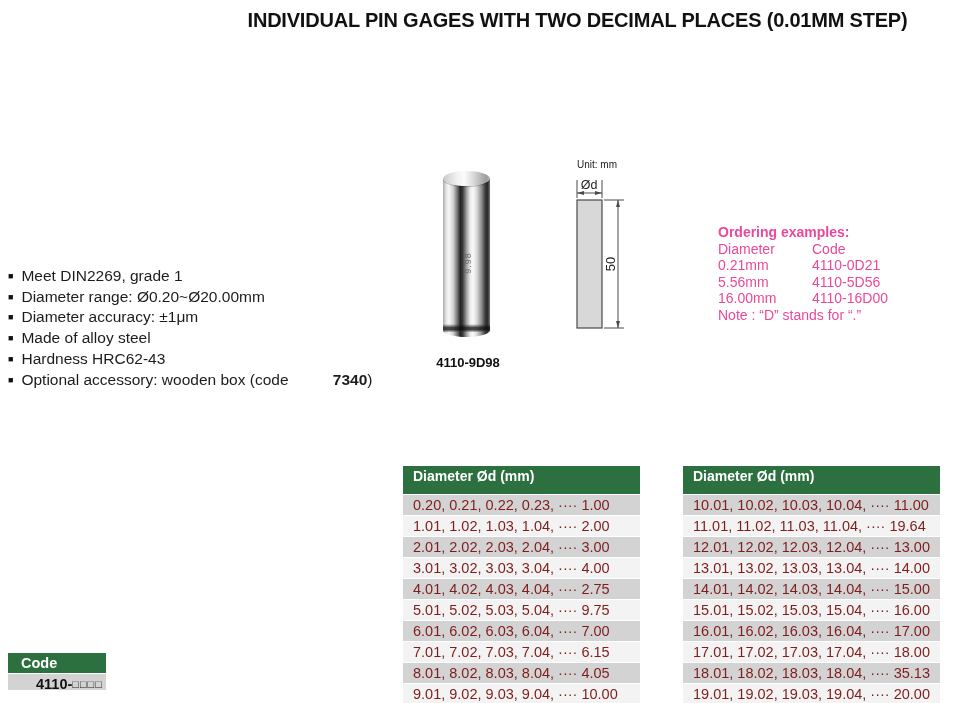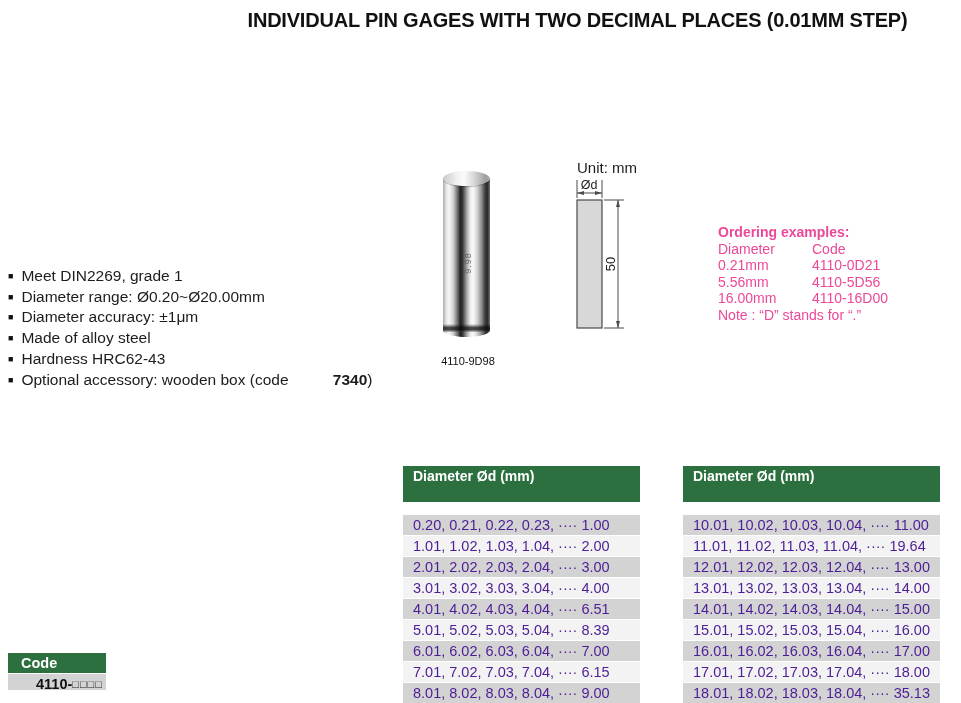--- a/index.html
+++ b/index.html
@@ -34,39 +34,39 @@
     position:absolute;left:0;top:-7px;width:47px;height:15px;border-radius:50%;
     background:linear-gradient(90deg,#c9c9c9 0%,#f2f2f2 30%,#fbfbfb 45%,#d9d9d9 65%,#9c9c9c 92%,#b5b5b5 100%);
     box-shadow:0 1px 1px rgba(0,0,0,.25);
   }
   .pin-engraving{
     position:absolute;left:14px;top:80px;font-size:9px;color:rgba(90,90,90,.85);
     transform:rotate(-90deg);letter-spacing:1px;
   }
   .pin-label{
     position:absolute;left:418px;top:355px;width:100px;text-align:center;
-    font-size:11px;font-weight:normal;color:#111;
-  }
-  
-  .unit-label{position:absolute;left:577px;top:159px;font-size:15px;color:#1c1c1c;}
+    font-size:13px;font-weight:bold;color:#111;
+  }
+  
+  .unit-label{position:absolute;left:577px;top:159px;font-size:10px;color:#1c1c1c;}
   .drawing-svg{position:absolute;left:560px;top:172px;}
   
   .ordering{position:absolute;left:718px;top:224px;width:230px;font-size:14px;line-height:16.6px;color:#ec4899;}
   .ordering .ord-title{font-weight:bold;}
   .ord-row{display:flex;align-items:center;}
   .ord-row .c1{width:94px;}
   
   .ptable{position:absolute;top:466px;}
   .ptable .thead{
-    height:36px;line-height:20px;background:#2d7040;color:#ffffff;
-    font-weight:bold;font-size:14px;padding-left:10px;margin-bottom:13px;
+    height:28px;line-height:20px;background:#2d7040;color:#ffffff;
+    font-weight:bold;font-size:14px;padding-left:10px;margin-bottom:1px;
   }
   .ptable .trow{
     height:20px;line-height:20px;font-size:14.5px;padding-left:10px;
-    margin-bottom:1px;color:#4c1d95;white-space:nowrap;
+    margin-bottom:1px;color:#7f1d1d;white-space:nowrap;
   }
   .ptable .trows > .trow:nth-child(odd){background:#d3d3d3;}
   .ptable .trows > .trow:nth-child(even){background:#f3f3f3;}
   #table-left{left:403px;width:237px;}
   #table-right{left:683px;width:257px;}
   
   .code-block{position:absolute;left:8px;top:653px;width:98px;}
   .code-block .chead{
     height:20px;line-height:20px;background:#2d7040;color:#fff;
     font-weight:bold;font-size:14.5px;padding-left:13px;margin-bottom:1px;
@@ -160,41 +160,42 @@
     <div>Note : “D” stands for “.”</div>
   </div>
 
   <div class="ptable" id="table-left">
     <div class="thead">Diameter Ød (mm)</div>
     <div class="trows">
       <div class="trow">0.20, 0.21, 0.22, 0.23, ···· 1.00</div>
       <div class="trow">1.01, 1.02, 1.03, 1.04, ···· 2.00</div>
       <div class="trow">2.01, 2.02, 2.03, 2.04, ···· 3.00</div>
       <div class="trow">3.01, 3.02, 3.03, 3.04, ···· 4.00</div>
-      <div class="trow">4.01, 4.02, 4.03, 4.04, ···· 6.51</div>
-      <div class="trow">5.01, 5.02, 5.03, 5.04, ···· 8.39</div>
+      <div class="trow">4.01, 4.02, 4.03, 4.04, ···· 2.75</div>
+      <div class="trow">5.01, 5.02, 5.03, 5.04, ···· 9.75</div>
       <div class="trow">6.01, 6.02, 6.03, 6.04, ···· 7.00</div>
       <div class="trow">7.01, 7.02, 7.03, 7.04, ···· 6.15</div>
-      <div class="trow">8.01, 8.02, 8.03, 8.04, ···· 9.00</div>
+      <div class="trow">8.01, 8.02, 8.03, 8.04, ···· 4.05</div>
       <div class="trow">9.01, 9.02, 9.03, 9.04, ···· 10.00</div>
     </div>
   </div>
 
   <div class="ptable" id="table-right">
     <div class="thead">Diameter Ød (mm)</div>
     <div class="trows">
       <div class="trow">10.01, 10.02, 10.03, 10.04, ···· 11.00</div>
       <div class="trow">11.01, 11.02, 11.03, 11.04, ···· 19.64</div>
       <div class="trow">12.01, 12.02, 12.03, 12.04, ···· 13.00</div>
       <div class="trow">13.01, 13.02, 13.03, 13.04, ···· 14.00</div>
       <div class="trow">14.01, 14.02, 14.03, 14.04, ···· 15.00</div>
       <div class="trow">15.01, 15.02, 15.03, 15.04, ···· 16.00</div>
       <div class="trow">16.01, 16.02, 16.03, 16.04, ···· 17.00</div>
       <div class="trow">17.01, 17.02, 17.03, 17.04, ···· 18.00</div>
       <div class="trow">18.01, 18.02, 18.03, 18.04, ···· 35.13</div>
+      <div class="trow">19.01, 19.02, 19.03, 19.04, ···· 20.00</div>
     </div>
   </div>
 
   <div class="code-block">
     <div class="chead">Code</div>
     <div class="cval"><span>4110-</span><span class="boxes">□□□□</span></div>
   </div>
 
 </div>
 

